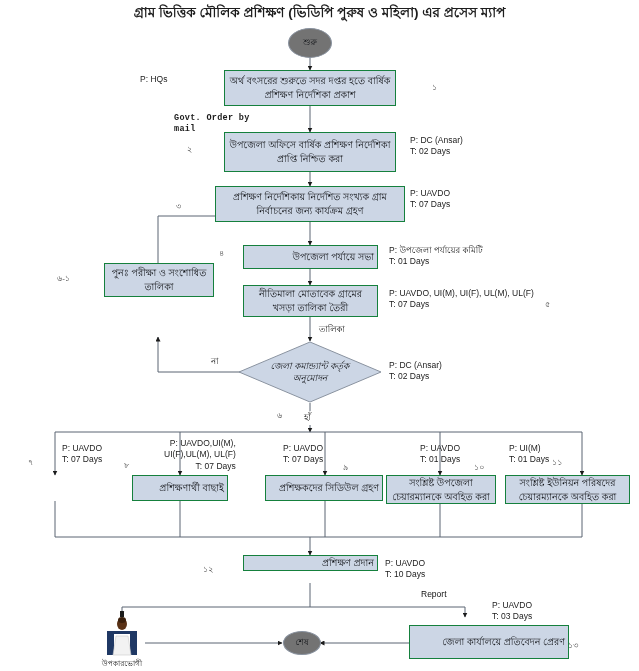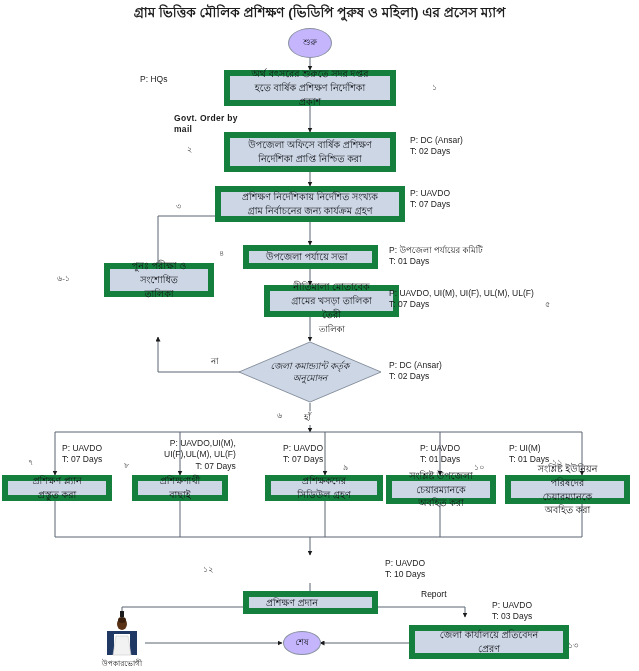--- a/index.html
+++ b/index.html
@@ -32,34 +32,34 @@
     text-align: center;
     font-size: 13.5px;
     font-weight: bold;
     color: #1d1d1d;
     letter-spacing: 0px;
   }
   .node {
     position: absolute;
     box-sizing: border-box;
     background: #ccd6e5;
-    border: 6px solid #15803d;
+    border: 1px solid #15803d;
     display: flex;
     align-items: center;
-    justify-content: flex-start;
+    justify-content: flex-end;
     text-align: center;
     font-size: 9.5px;
     line-height: 1.45;
     color: #111317;
-    padding: 1px 17px;
+    padding: 1px 3px;
   }
   .terminator {
     position: absolute;
     box-sizing: border-box;
-    background: #c4b5fd;
+    background: #737373;
     border: 1px solid #8a93a0;
     border-radius: 50%;
     display: flex;
     align-items: center;
     justify-content: center;
     text-align: center;
     font-size: 8.5px;
     color: #111317;
   }
   .decision {
@@ -81,20 +81,21 @@
   .ann {
     position: absolute;
     font-size: 8.5px;
     line-height: 1.35;
     color: #1b1b1b;
     white-space: pre-line;
   }
   .ann.bold {
     font-weight: bold;
     letter-spacing: .3px;
+    font-family: Liberation Mono, monospace;
   }
   .marker {
     position: absolute;
     font-size: 8px;
     color: #4a4a4a;
   }
   .edge-label {
     position: absolute;
     font-size: 8.5px;
     color: #101010;
@@ -195,56 +196,53 @@
   </div>
 
   <div class="node" style="left:215px; top:186px; width:190px; height:36px;">
     <span>প্রশিক্ষণ নির্দেশিকায় নির্দেশিত সংখ্যক গ্রাম নির্বাচনের জন্য কার্যক্রম গ্রহণ</span>
   </div>
 
   <div class="node" style="left:243px; top:245px; width:135px; height:24px;">
     <span>উপজেলা পর্যায়ে  সভা</span>
   </div>
 
-  <div class="node" style="left:243px; top:285px; width:135px; height:32px;margin-left:21px;">
+  <div class="node" style="left:243px; top:285px; width:135px; height:32px;">
     <span>নীতিমালা মোতাবেক গ্রামের খসড়া তালিকা তৈরী</span>
   </div>
 
   <div class="node" style="left:104px; top:263px; width:110px; height:34px;">
     <span>পুনঃ পরীক্ষা ও সংশোধিত তালিকা</span>
   </div>
 
   <div class="decision" style="left:238px; top:341px; width:144px; height:62px;">
     <svg width="144" height="62" style="position:absolute;left:0;top:0;">
       <polygon points="72,1 143,31 72,61 1,31" fill="#ccd6e5" stroke="#8a93a0" stroke-width="1"></polygon>
     </svg>
     <span class="dtext">জেলা কমান্ড্যান্ট কর্তৃক অনুমোদন</span>
   </div>
 
-  <div class="node" style="left:2px; top:475px; width:110px; height:26px;">
-    <span>প্রশিক্ষণ প্ল্যান প্রস্তুত করা</span>
-  </div>
 
   <div class="node" style="left:132px; top:475px; width:96px; height:26px;">
     <span>প্রশিক্ষণার্থী বাছাই</span>
   </div>
 
   <div class="node" style="left:265px; top:475px; width:118px; height:26px;">
     <span>প্রশিক্ষকদের সিডিউল গ্রহণ</span>
   </div>
 
   <div class="node" style="left:386px; top:475px; width:110px; height:29px;">
     <span>সংশ্লিষ্ট উপজেলা চেয়ারম্যানকে অবহিত করা</span>
   </div>
 
   <div class="node" style="left:505px; top:475px; width:125px; height:29px;">
     <span>সংশ্লিষ্ট ইউনিয়ন পরিষদের চেয়ারম্যানকে অবহিত করা</span>
   </div>
 
-  <div class="node" style="left:243px; top:555px; width:135px; height:23px;margin-top:36px;">
+  <div class="node" style="left:243px; top:555px; width:135px; height:16px;">
     <span>প্রশিক্ষণ প্রদান</span>
   </div>
 
   <div class="node" style="left:409px; top:625px; width:160px; height:34px;">
     <span>জেলা কার্যালয়ে প্রতিবেদন প্রেরণ</span>
   </div>
 
   <div class="actor" style="left:100px; top:612px;">
     <svg width="44" height="46" viewBox="0 0 44 46">
       <rect x="7" y="19" width="30" height="24" fill="#1f3864"></rect>

